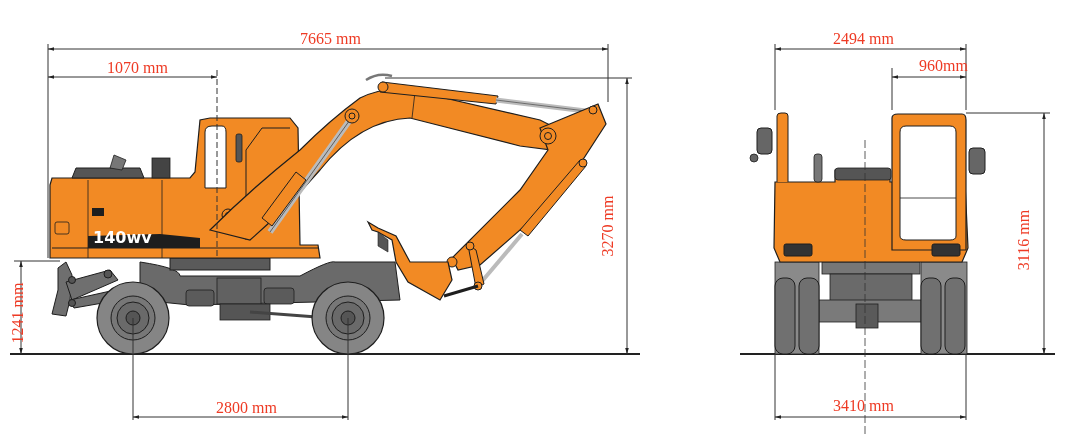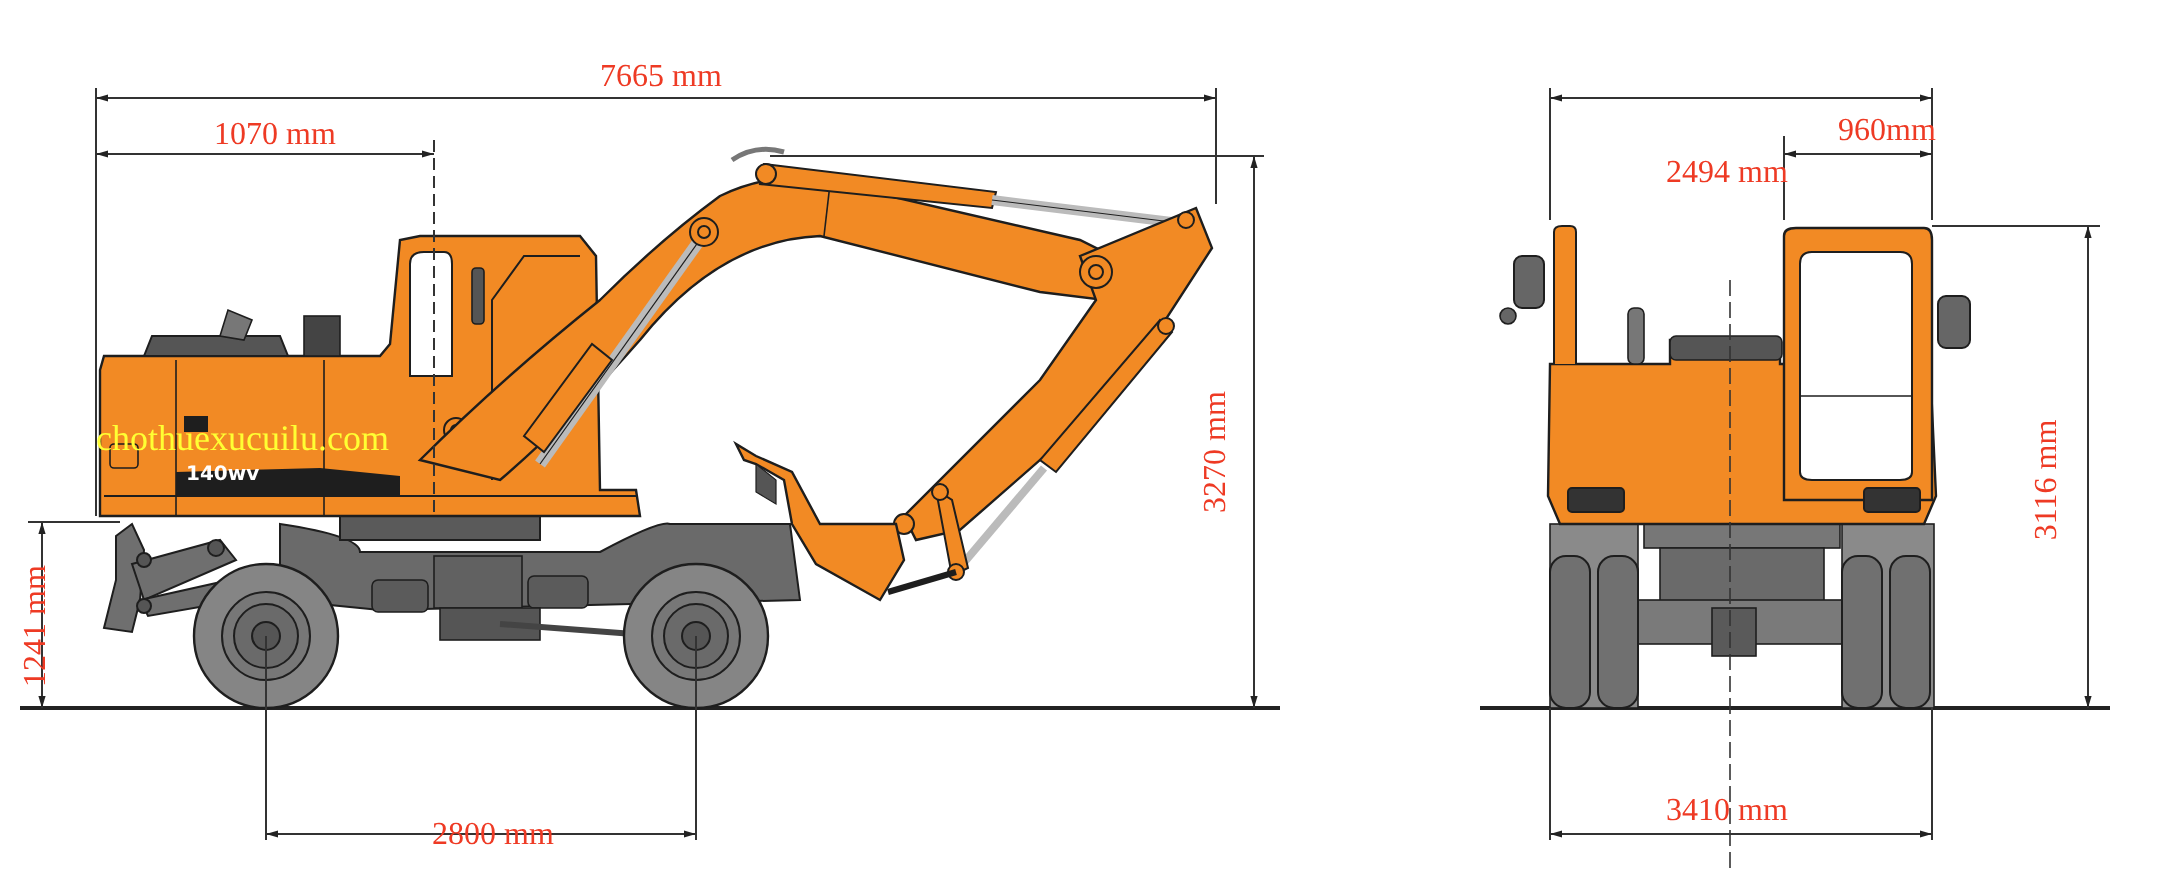--- a/index.html
+++ b/index.html
@@ -1,21 +1,21 @@
 <!DOCTYPE html>
 <html><head>
 <meta charset="utf-8">
 <style>
   html, body { margin: 0; padding: 0; background: #ffffff; }
   body { width: 1080px; height: 437px; position: relative; overflow: hidden; font-family: "Liberation Serif", serif; }
   #stage { position: absolute; left: 0; top: 0; width: 1080px; height: 437px; }
   .dim-label { position: absolute; color: #ee3a24; font-family: "Liberation Serif", serif; font-size: 16px; line-height: 16px; white-space: nowrap; }
   .dim-label.vert { transform: rotate(-90deg); transform-origin: center center; }
   .watermark { position: absolute; color: #ffff33; font-family: "Liberation Serif", serif; font-size: 18px; line-height: 18px; white-space: nowrap; }
-  .model-badge { position: absolute; color: #ffffff; font-family: "DejaVu Sans", sans-serif; font-weight: bold; font-size: 10px; line-height: 10px; }
+  .model-badge { position: absolute; color: #ffffff; font-family: "DejaVu Sans", sans-serif; font-weight: bold; font-size: 16px; line-height: 10px; }
 </style>
 </head>
 <body>
 
 <div id="stage">
 
 <svg width="1080" height="437" viewBox="0 0 1080 437" xmlns="http://www.w3.org/2000/svg">
   <defs>
     <marker id="arr" viewBox="0 0 10 10" refX="10" refY="5" markerWidth="10" markerHeight="6" orient="auto-start-reverse">
       <path d="M0,2 L10,5 L0,8 z" fill="#222"></path>
@@ -174,29 +174,28 @@
     <line x1="775" y1="354" x2="775" y2="420"></line>
     <line x1="966" y1="354" x2="966" y2="420"></line>
     <line x1="775" y1="49" x2="966" y2="49" marker-start="url(#arr)" marker-end="url(#arr)"></line>
     <line x1="892" y1="77" x2="966" y2="77" marker-start="url(#arr)" marker-end="url(#arr)"></line>
     <line x1="1044" y1="113" x2="1044" y2="354" marker-start="url(#arr)" marker-end="url(#arr)"></line>
     <line x1="775" y1="417" x2="966" y2="417" marker-start="url(#arr)" marker-end="url(#arr)"></line>
   </g>
 </svg>
 
 
-<div class="watermark" style="left:48px; top:210px;">chothuexucuilu.com</div>
 <div class="model-badge" style="left:93px; top:233px;">140wv</div>
 
 
 <div class="dim-label" style="left:300px; top:31px;text-align:center;">7665 mm</div>
 <div class="dim-label" style="left:107px; top:60px;">1070 mm</div>
 <div class="dim-label vert" style="left:578px; top:218px;">3270 mm</div>
 <div class="dim-label vert" style="left:-12px; top:305px;">1241 mm</div>
-<div class="dim-label" style="left:216px; top:410px;">2800 mm</div>
-
-
-<div class="dim-label" style="left:833px; top:31px;margin-top:48px;">2494 mm</div>
+<div class="dim-label" style="left:216px; top:400px;">2800 mm</div>
+
+
+<div class="dim-label" style="left:833px; top:31px;">2494 mm</div>
 <div class="dim-label" style="left:903px; top:58px;margin-left:16px;">960mm</div>
 <div class="dim-label vert" style="left:994px; top:232px;">3116 mm</div>
 <div class="dim-label" style="left:833px; top:398px;">3410 mm</div>
 
 </div>
 
 </body></html>

